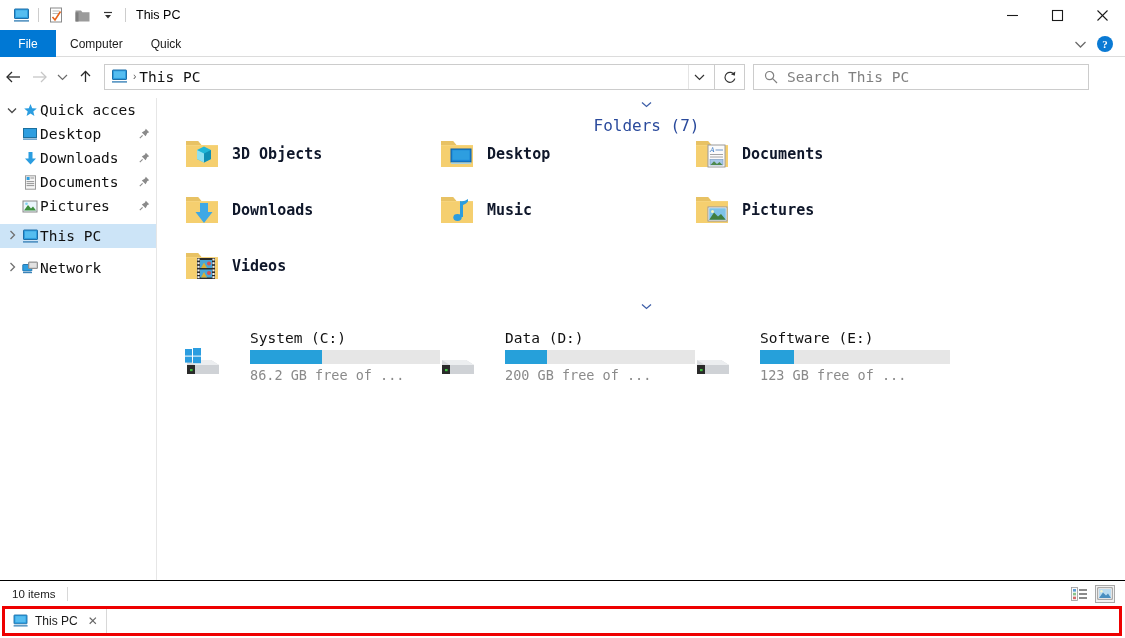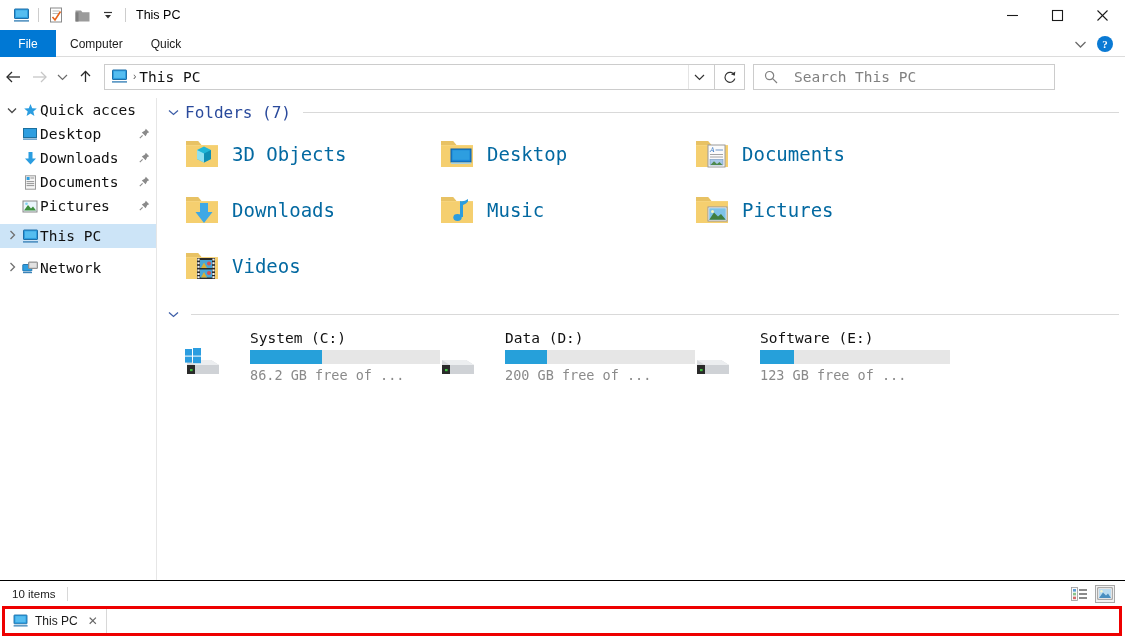--- a/index.html
+++ b/index.html
@@ -111,23 +111,23 @@
     display: flex; align-items: center; justify-content: center;
   }
   .refresh-btn {
     width: 30px; height: 26px;
     border: 1px solid #cccccc; border-left: none;
     display: flex; align-items: center; justify-content: center;
     color: #333; font-size: 14px; background: #fff;
   }
   .searchbox {
     margin-left: 8px;
-    width: 302px; height: 26px;
+    width: 336px; height: 26px;
     border: 1px solid #cccccc; background: #ffffff;
-    display: flex; align-items: center; gap: 16px;
+    display: flex; align-items: center; gap: 9px;
     padding: 0 10px;
   }
   .search-ph {
     font-family: "DejaVu Sans Mono", monospace;
     font-size: 14.5px; color: #808080;
   }
 
   
   .sidebar {
     position: absolute; left: 0; top: 98px;
@@ -167,20 +167,21 @@
   .content {
     position: absolute; left: 158px; top: 98px;
     width: 967px; height: 482px;
     background: #ffffff;
     overflow: hidden;
   }
   .group-header {
     display: flex; align-items: center;
     gap: 6px; padding-left: 10px;
     height: 28px;
+    flex-direction: column;
   }
   .grp-chev { font-size: 11px; color: #3f5fa8; }
   .grp-title {
     font-family: "DejaVu Sans Mono", monospace;
     font-size: 16px; color: #2a4a9c;
     white-space: nowrap;
   }
   .grp-rule {
     flex: 1; height: 1px; background: #d9d9d9; margin: 0 6px 0 6px;
   }
@@ -189,21 +190,21 @@
     padding-left: 14px;
   }
   .tile {
     width: 255px; height: 56px;
     display: flex; align-items: center;
     gap: 10px; padding-left: 10px;
   }
   .tile-ico { flex: 0 0 40px; height: 42px; display:flex; align-items:center; justify-content:center;}
   .tile-label {
     font-family: "DejaVu Sans Mono", monospace;
-    font-size: 19px; color: #0369a1;
+    font-size: 15px; color: #0f172a; font-weight: bold;
   }
   .drive-tile {
     width: 255px; height: 62px;
     display: flex; align-items: flex-start;
     gap: 24px; padding-left: 8px;
   }
   .drive-ico { flex: 0 0 46px; height: 56px; display: flex; align-items: center; justify-content: center; padding-top: 14px;}
   .drive-info { padding-top: 2px; }
   .drive-name {
     font-family: "DejaVu Sans Mono", monospace;

